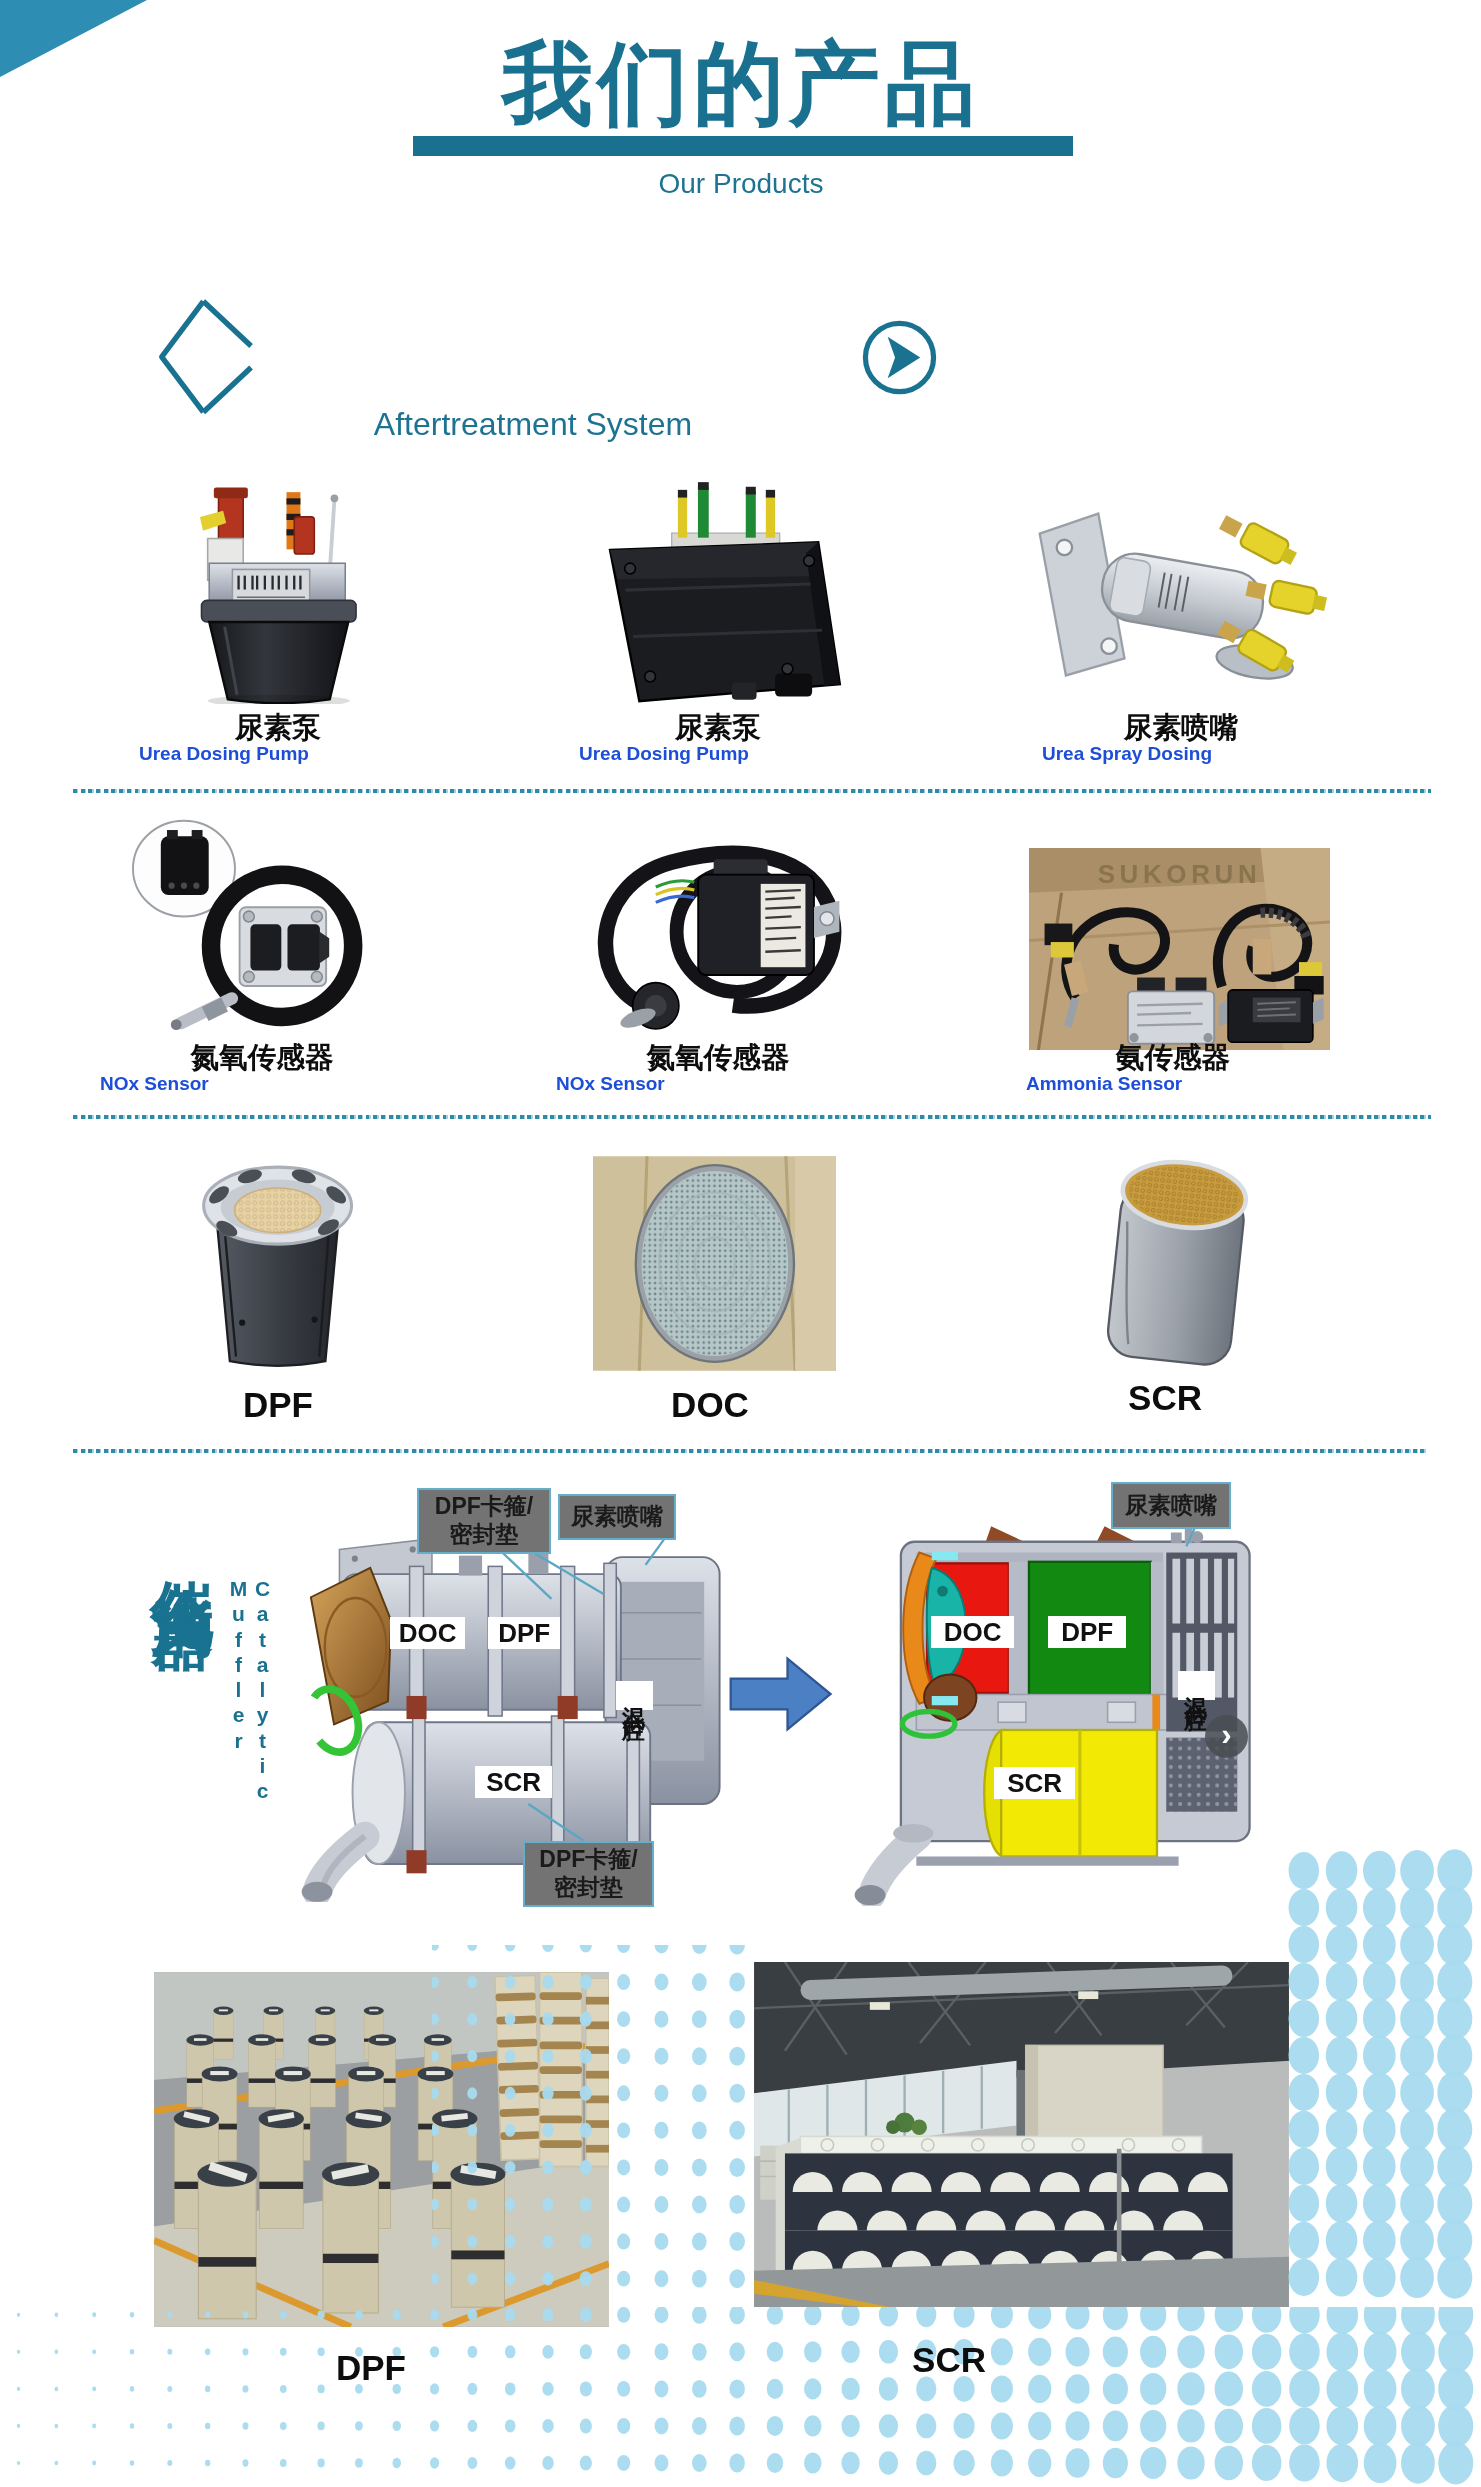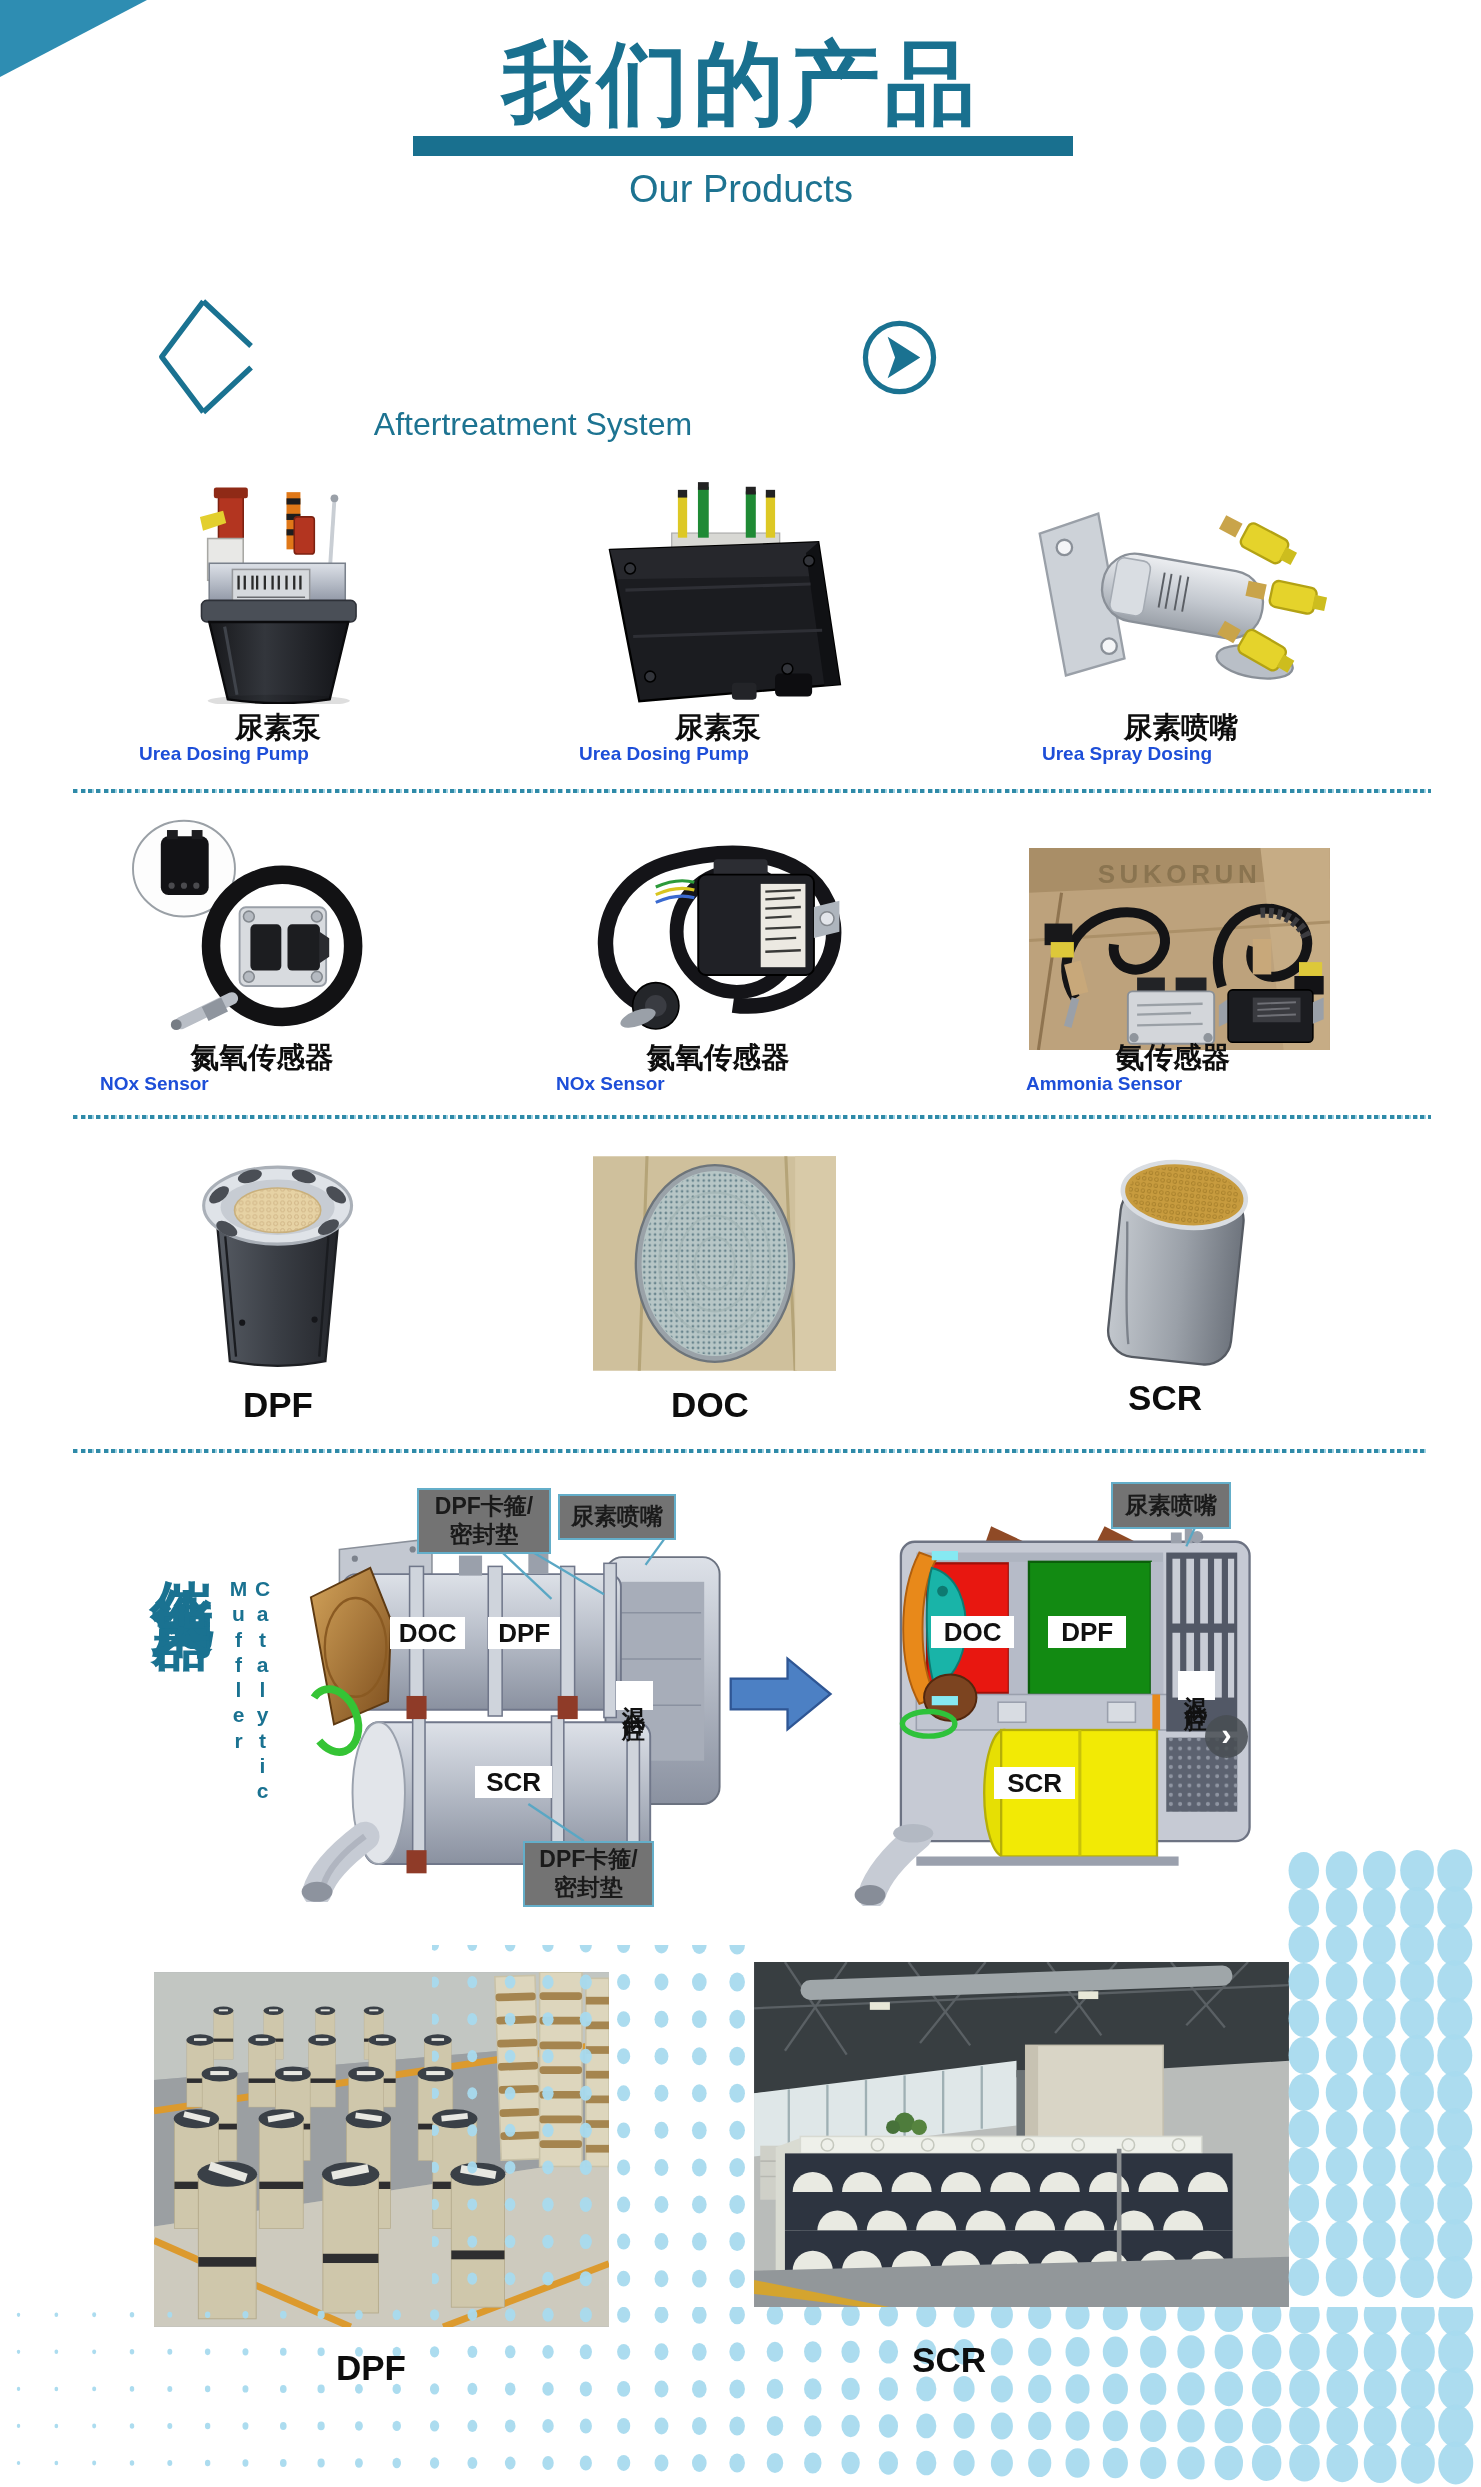--- a/index.html
+++ b/index.html
@@ -6,21 +6,21 @@
   .page{position:relative;width:1482px;height:2487px;background:#ffffff;overflow:hidden;
         font-family:"Liberation Sans","DejaVu Sans",sans-serif;}
   .abs{position:absolute;}
   
   .corner{left:0;top:0;width:147px;height:77px;background:#2e8db2;
           clip-path:polygon(0 0,100% 0,0 100%);}
   
   .title-cn{left:355px;top:23px;width:772px;text-align:center;font-size:91px;font-weight:bold;
             color:#19708f;letter-spacing:4.6px;}
   .title-bar{left:413px;top:136px;width:660px;height:20px;background:#19708f;}
-  .title-en{left:355px;top:168px;width:772px;text-align:center;font-size:38px;color:#1d7391;}
+  .title-en{left:355px;top:168px;width:772px;text-align:center;font-size:28px;color:#1d7391;}
   
   .sec-cn{left:266px;top:303px;font-size:59px;font-weight:bold;color:#1a7291;letter-spacing:6.2px;}
   .sec-en{left:232px;top:406px;width:602px;text-align:center;font-size:32px;color:#1d7391;}
   
   .cn-label{font-weight:bold;color:#0d0d0d;text-align:center;font-size:28.6px;line-height:1.1;}
   .en-label{font-weight:bold;color:#1d4ed8;text-align:left;font-size:19px;line-height:1.1;}
   .big-label{font-weight:bold;color:#0d0d0d;text-align:center;font-size:35px;}
   
   .dotline{height:3.9px;background:repeating-linear-gradient(90deg,#2f8aa8 0 3.9px,#9fd2e2 3.9px 5.4px,transparent 5.4px 7.7px);}
   

